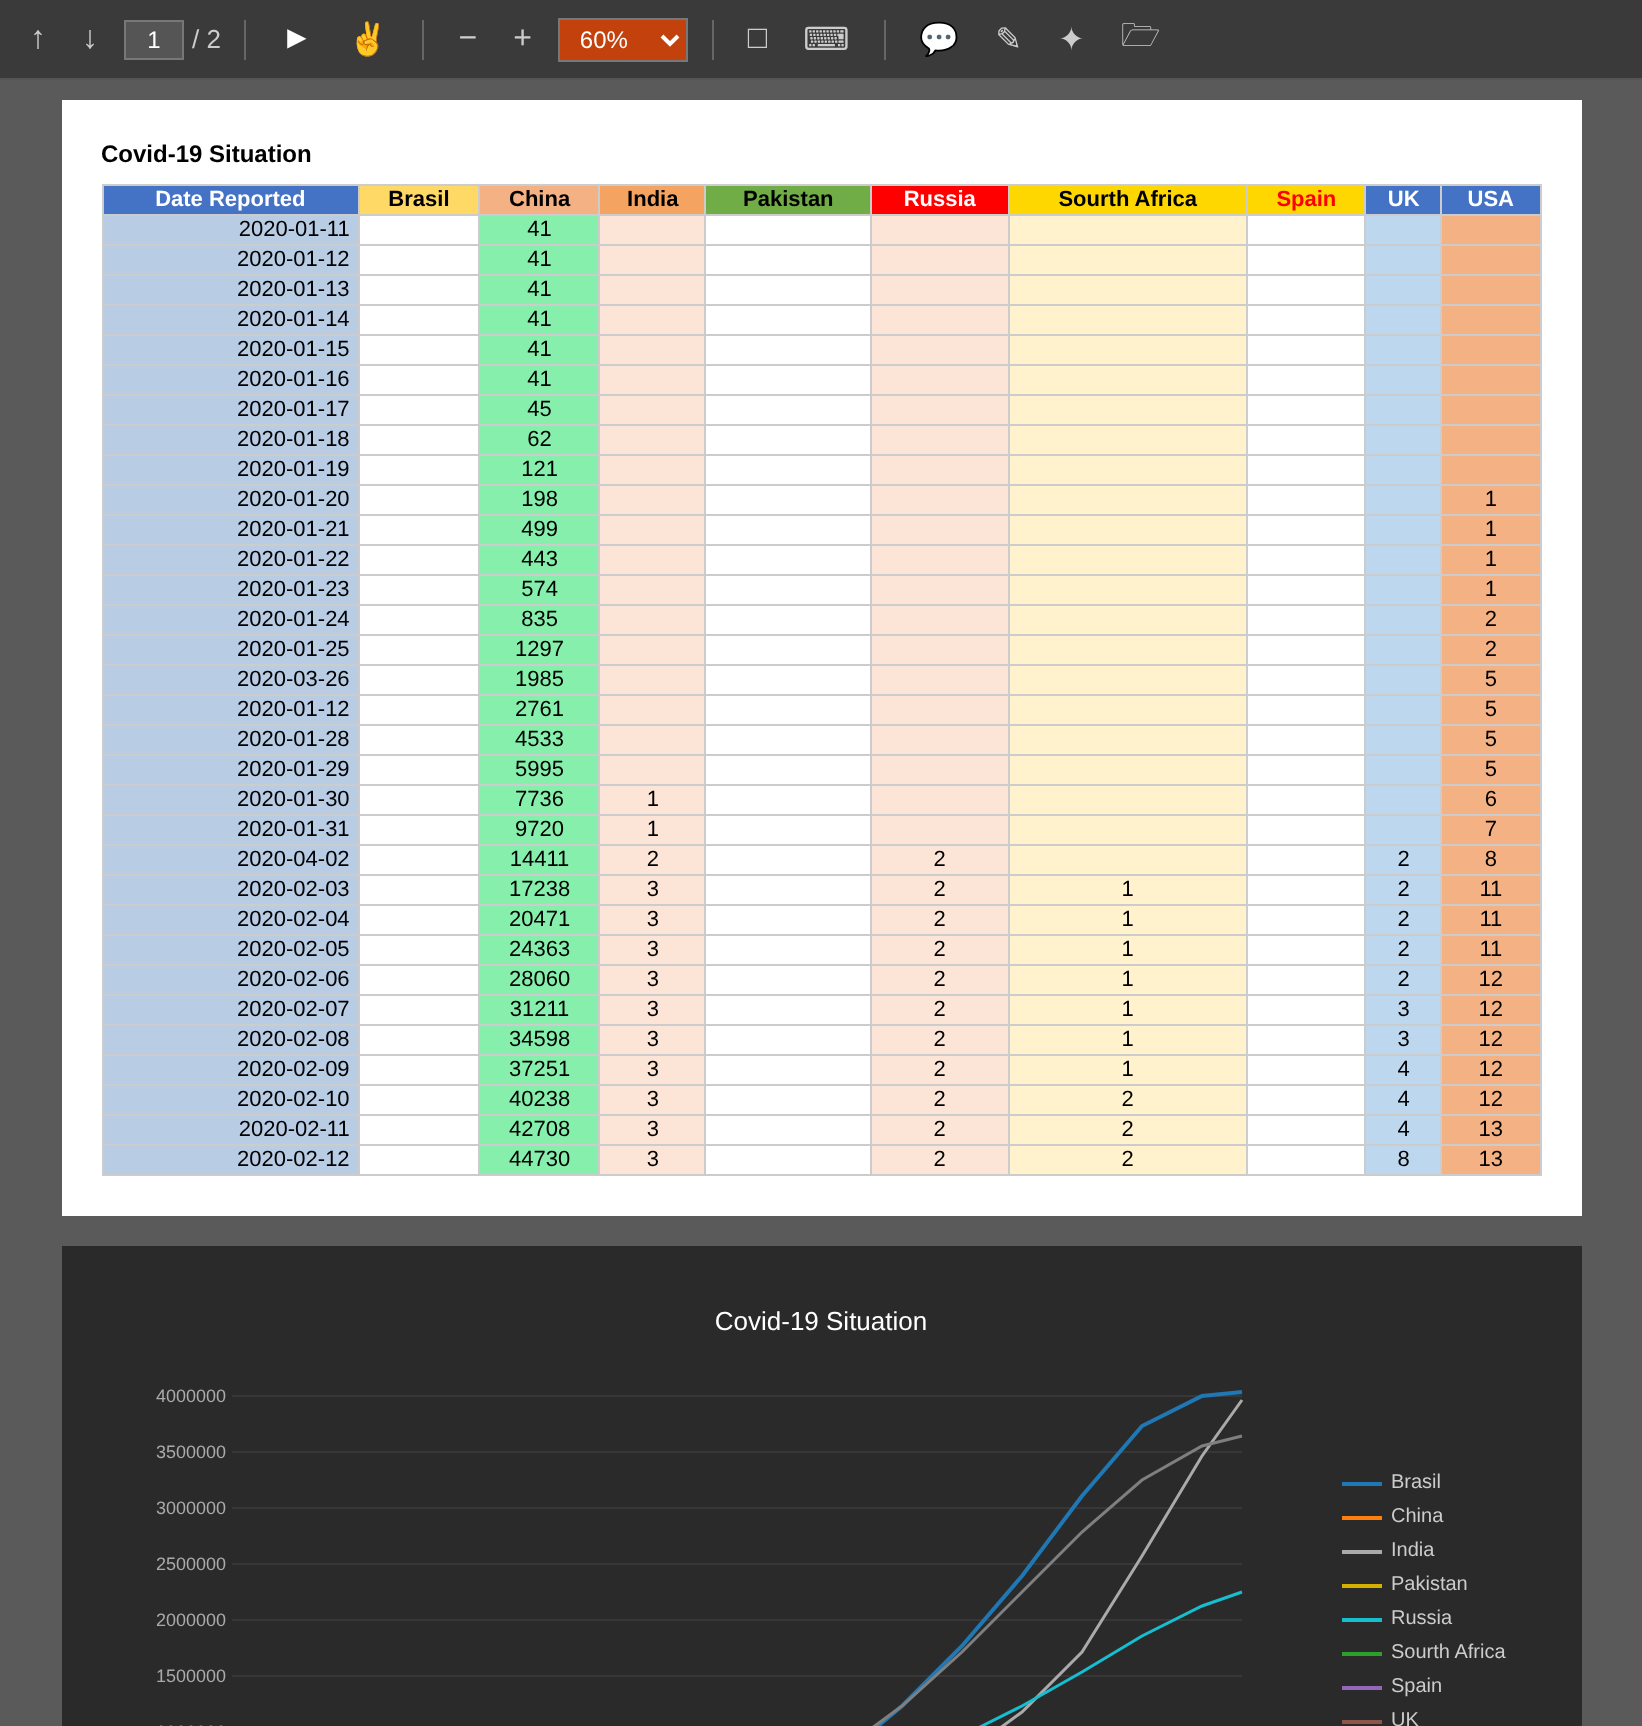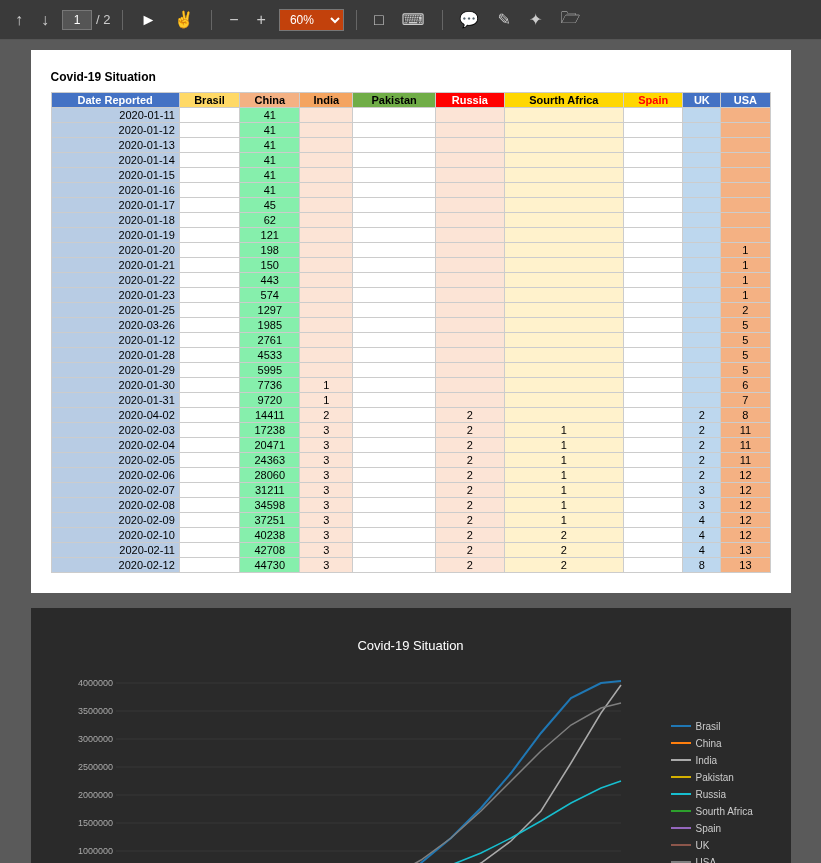--- a/index.html
+++ b/index.html
@@ -308,21 +308,21 @@
             <td class="empty-cell"></td>
             <td class="russia-cell"></td>
             <td class="southafrica-cell"></td>
             <td class="empty-cell"></td>
             <td class="uk-cell"></td>
             <td class="usa-cell">1</td>
           </tr>
           <tr>
             <td class="date-cell">2020-01-21</td>
             <td class="empty-cell"></td>
-            <td class="china-cell">150</td>
+            <td class="china-cell">499</td>
             <td class="india-cell"></td>
             <td class="empty-cell"></td>
             <td class="russia-cell"></td>
             <td class="southafrica-cell"></td>
             <td class="empty-cell"></td>
             <td class="uk-cell"></td>
             <td class="usa-cell">1</td>
           </tr>
           <tr>
             <td class="date-cell">2020-01-22</td>
@@ -340,20 +340,32 @@
             <td class="date-cell">2020-01-23</td>
             <td class="empty-cell"></td>
             <td class="china-cell">574</td>
             <td class="india-cell"></td>
             <td class="empty-cell"></td>
             <td class="russia-cell"></td>
             <td class="southafrica-cell"></td>
             <td class="empty-cell"></td>
             <td class="uk-cell"></td>
             <td class="usa-cell">1</td>
+          </tr>
+          <tr>
+            <td class="date-cell">2020-01-24</td>
+            <td class="empty-cell"></td>
+            <td class="china-cell">835</td>
+            <td class="india-cell"></td>
+            <td class="empty-cell"></td>
+            <td class="russia-cell"></td>
+            <td class="southafrica-cell"></td>
+            <td class="empty-cell"></td>
+            <td class="uk-cell"></td>
+            <td class="usa-cell">2</td>
           </tr>
           <tr>
             <td class="date-cell">2020-01-25</td>
             <td class="empty-cell"></td>
             <td class="china-cell">1297</td>
             <td class="india-cell"></td>
             <td class="empty-cell"></td>
             <td class="russia-cell"></td>
             <td class="southafrica-cell"></td>
             <td class="empty-cell"></td>

